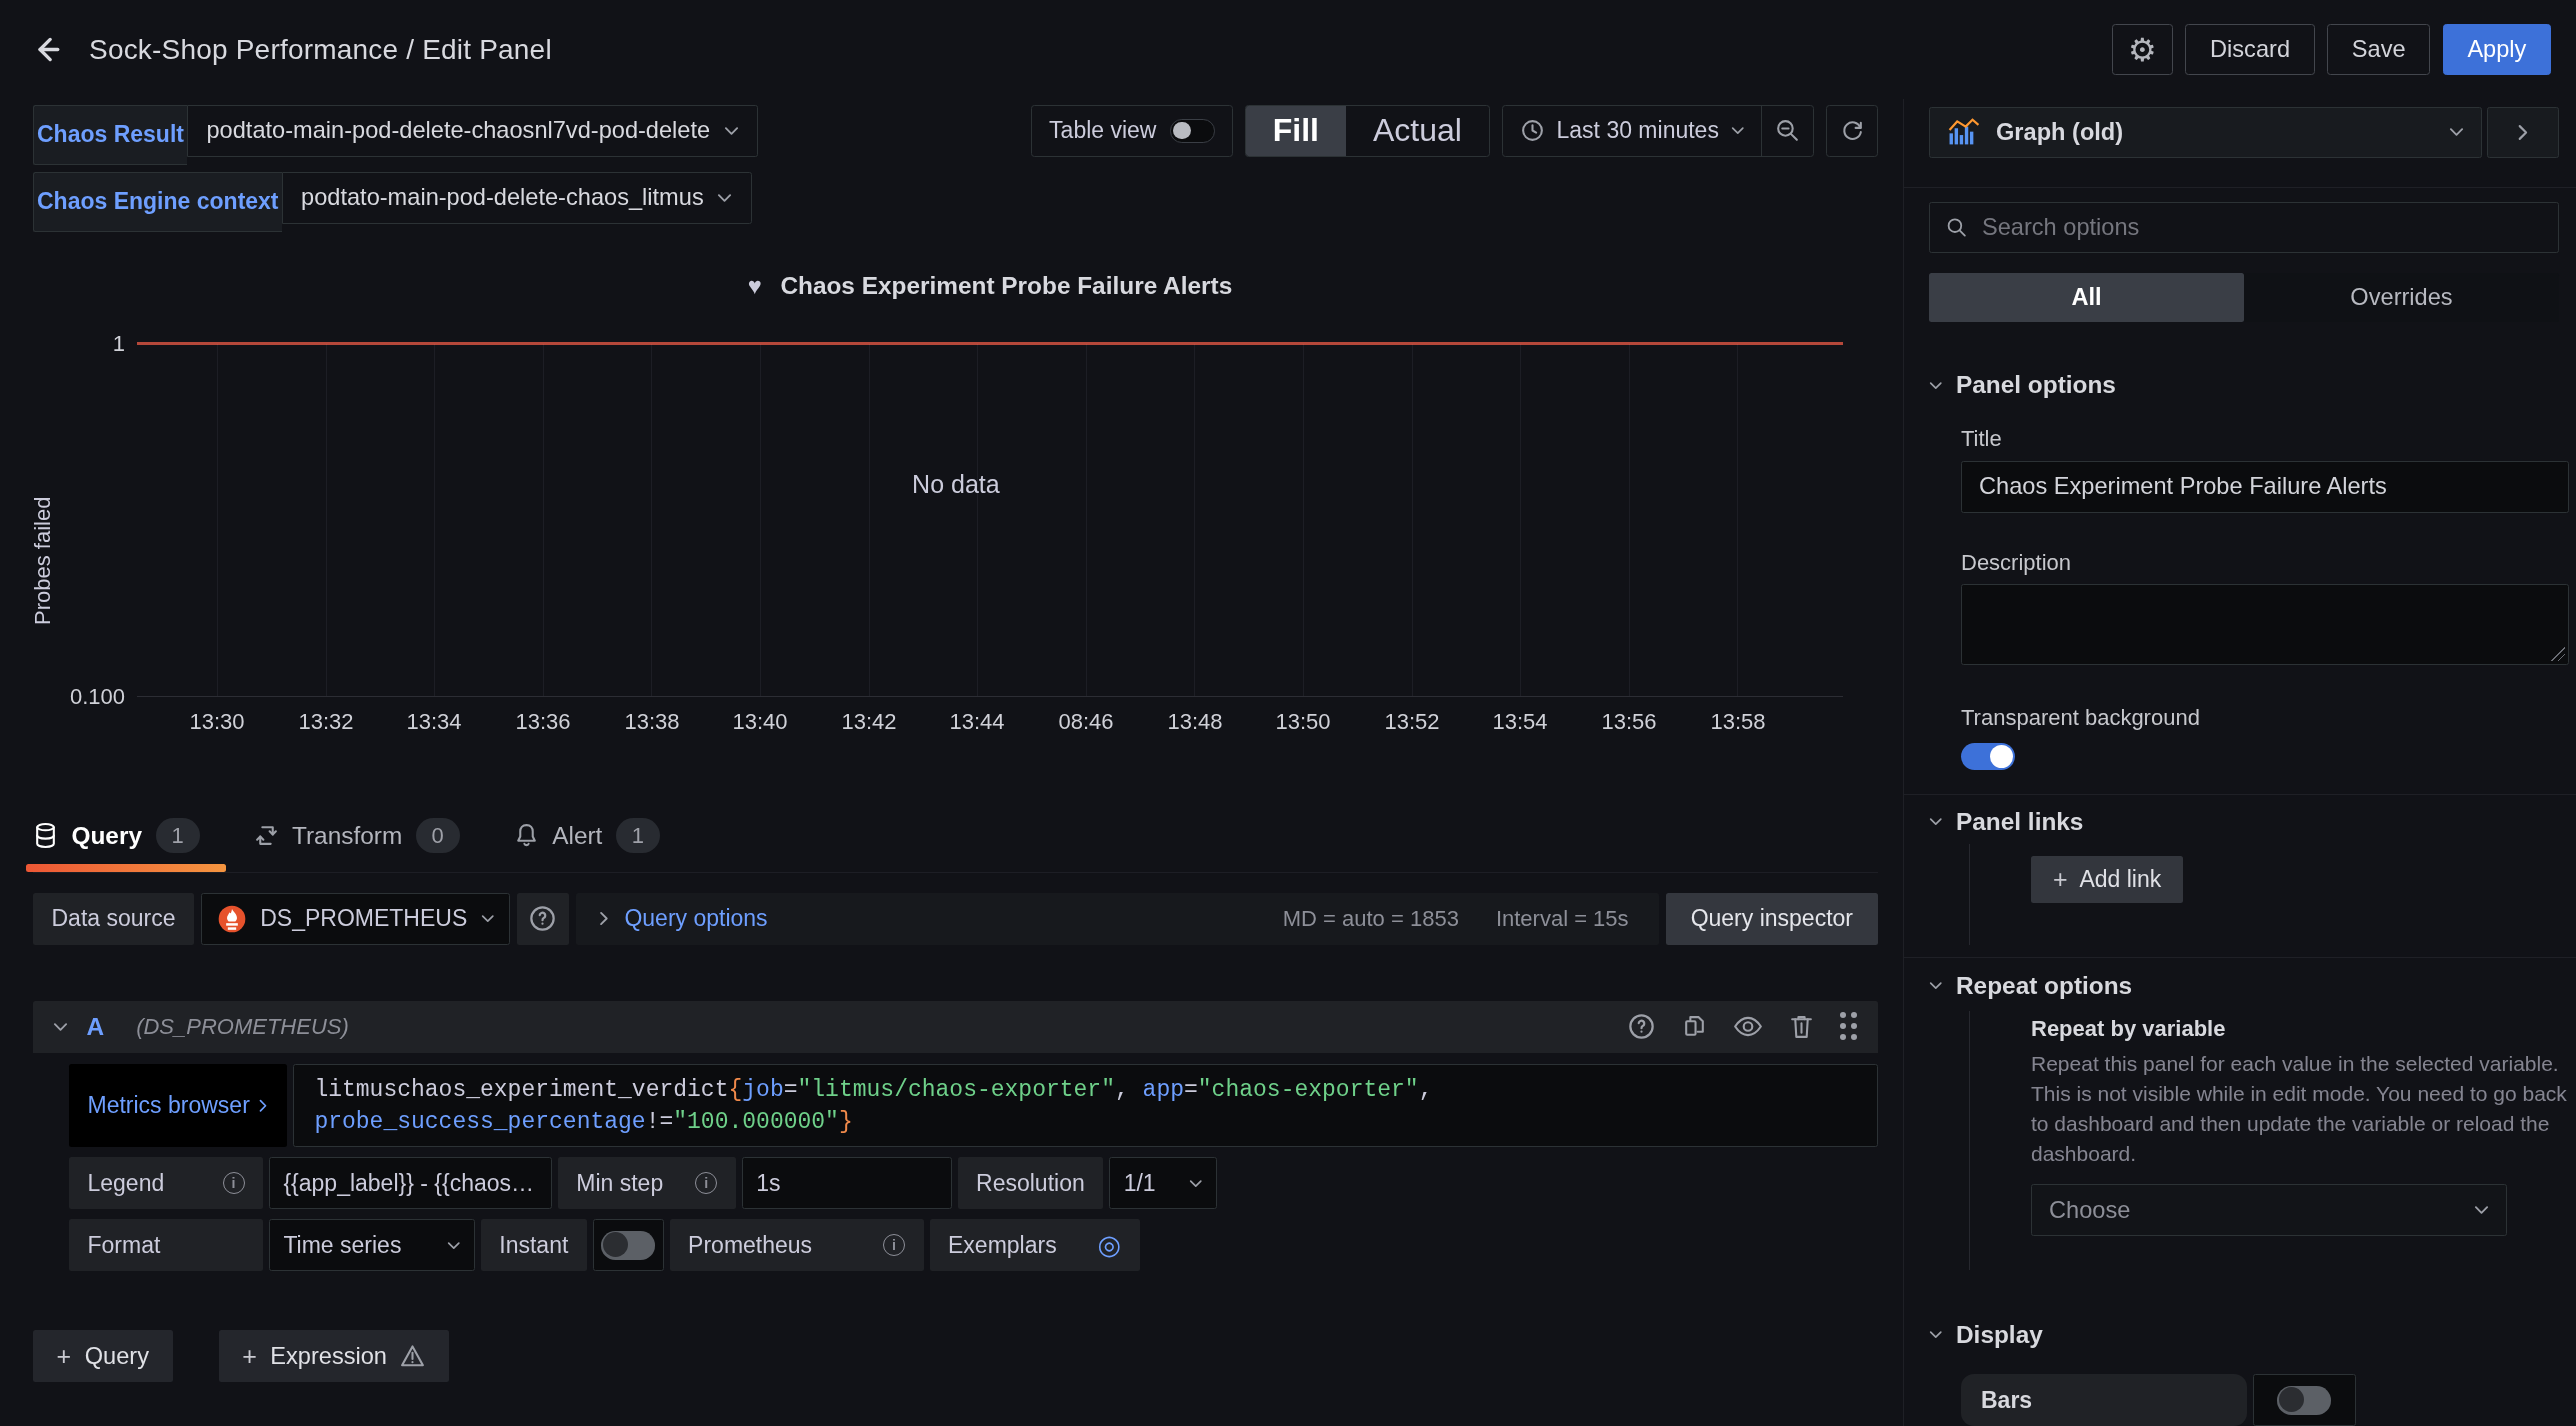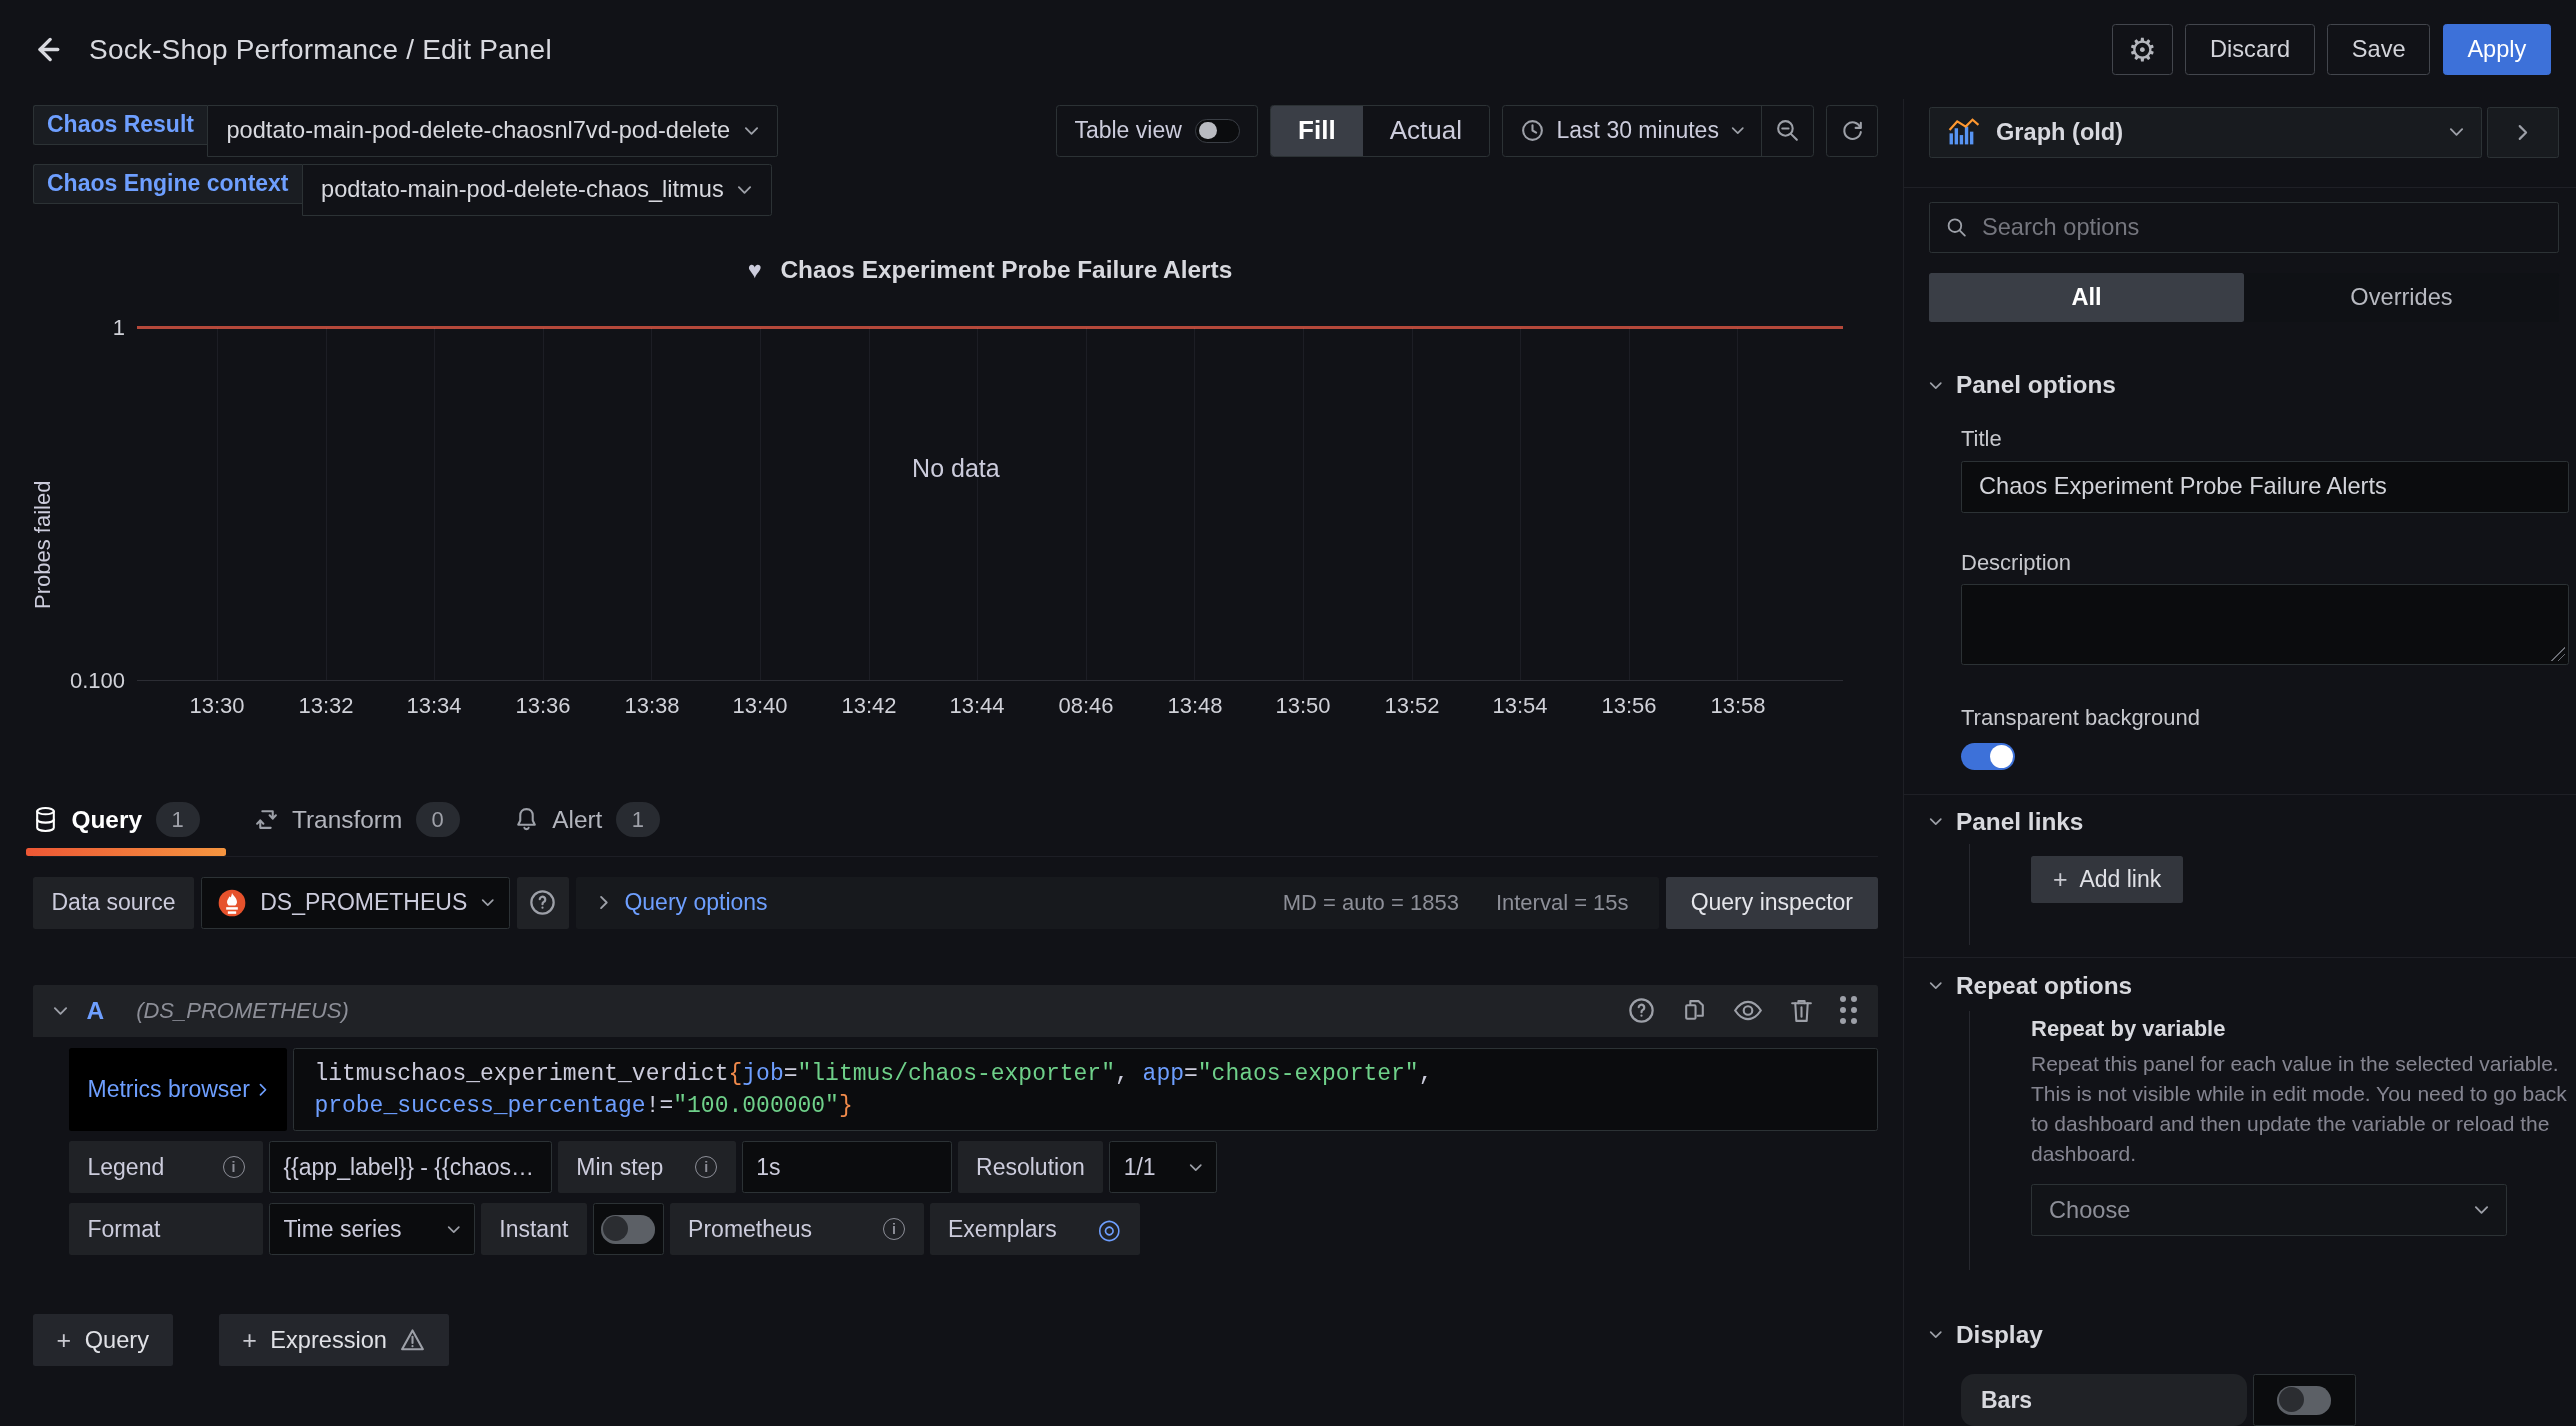--- a/index.html
+++ b/index.html
@@ -25,29 +25,29 @@
   
   .content { display:flex; height:1327px; }
   .main { width:1903px; position:relative; }
   .options-pane { width:673px; border-left:0.8px solid rgba(204,204,220,0.08); padding:0 17px 0 25px; }
 
   
   .controls-row { display:flex; align-items:flex-start; margin:5.9px 25px 0 33px; }
   .vars { display:flex; flex-direction:column; gap:6.7px; }
   .var-row { display:flex; }
   .var-label { background:#1a1d22; border:0.8px solid #2c3235; border-right:none; border-radius:2.5px 0 0 2.5px;
-               height:40px; display:flex; align-items:center; padding:0 13px; color:#6e9fff; font-weight:700; font-size:23px; }
+               height:60px; display:flex; align-items:center; padding:0 3px; color:#6e9fff; font-weight:700; font-size:23px; }
   .var-value { background:#111217; border:0.8px solid #2c3235; border-radius:0 2.5px 2.5px 0; height:52px;
                display:flex; align-items:center; gap:13.5px; padding:0 18.5px; color:#d8d9df; font-size:23.6px; cursor:pointer; }
   .toolbar { margin-left:auto; display:flex; gap:11.8px; align-items:center; }
   .tv-group { border:0.8px solid #2c3235; border-radius:3.4px; height:52px; display:flex; align-items:center; gap:13.5px; padding:0 17px; }
   .mini-switch { width:45px; height:23.6px; border-radius:11.8px; background:#0b0c0e; border:0.8px solid #3a3e45; position:relative; cursor:pointer; }
   .mini-switch .knob { position:absolute; left:2.5px; top:1.7px; width:17.7px; height:17.7px; border-radius:50%; background:#b9bbc1; }
   .seg-group { border:0.8px solid #2c3235; border-radius:3.4px; height:52px; display:flex; overflow:hidden; }
-  .seg { padding:0 27px; display:flex; align-items:center; font-size:26px; color:#ccccdc; cursor:pointer; }
+  .seg { padding:0 27px; display:flex; align-items:center; font-size:32px; color:#ccccdc; cursor:pointer; }
   .seg.active { background:#3a3e46; color:#ffffff; font-weight:700; }
   .time-group { border:0.8px solid #2c3235; border-radius:3.4px; height:52px; display:flex; align-items:center; }
   .time-main { display:flex; align-items:center; gap:11.8px; padding:0 17px; font-weight:500; cursor:pointer; }
   .time-zoom { border-left:0.8px solid #2c3235; height:100%; width:52px; display:flex; align-items:center; justify-content:center; cursor:pointer; }
   .refresh-btn { border:0.8px solid #2c3235; border-radius:3.4px; height:52px; width:52px; display:flex; align-items:center; justify-content:center; cursor:pointer; }
 
   
   .chart { position:relative; margin-top:40px; height:471px; }
   .chart-title { position:absolute; left:137px; width:1706px; top:0; text-align:center; font-size:24.4px; font-weight:700; color:#d8d9df; }
   .chart-title .heart { color:#ccccdc; margin-right:11.8px; font-size:23.6px; }

